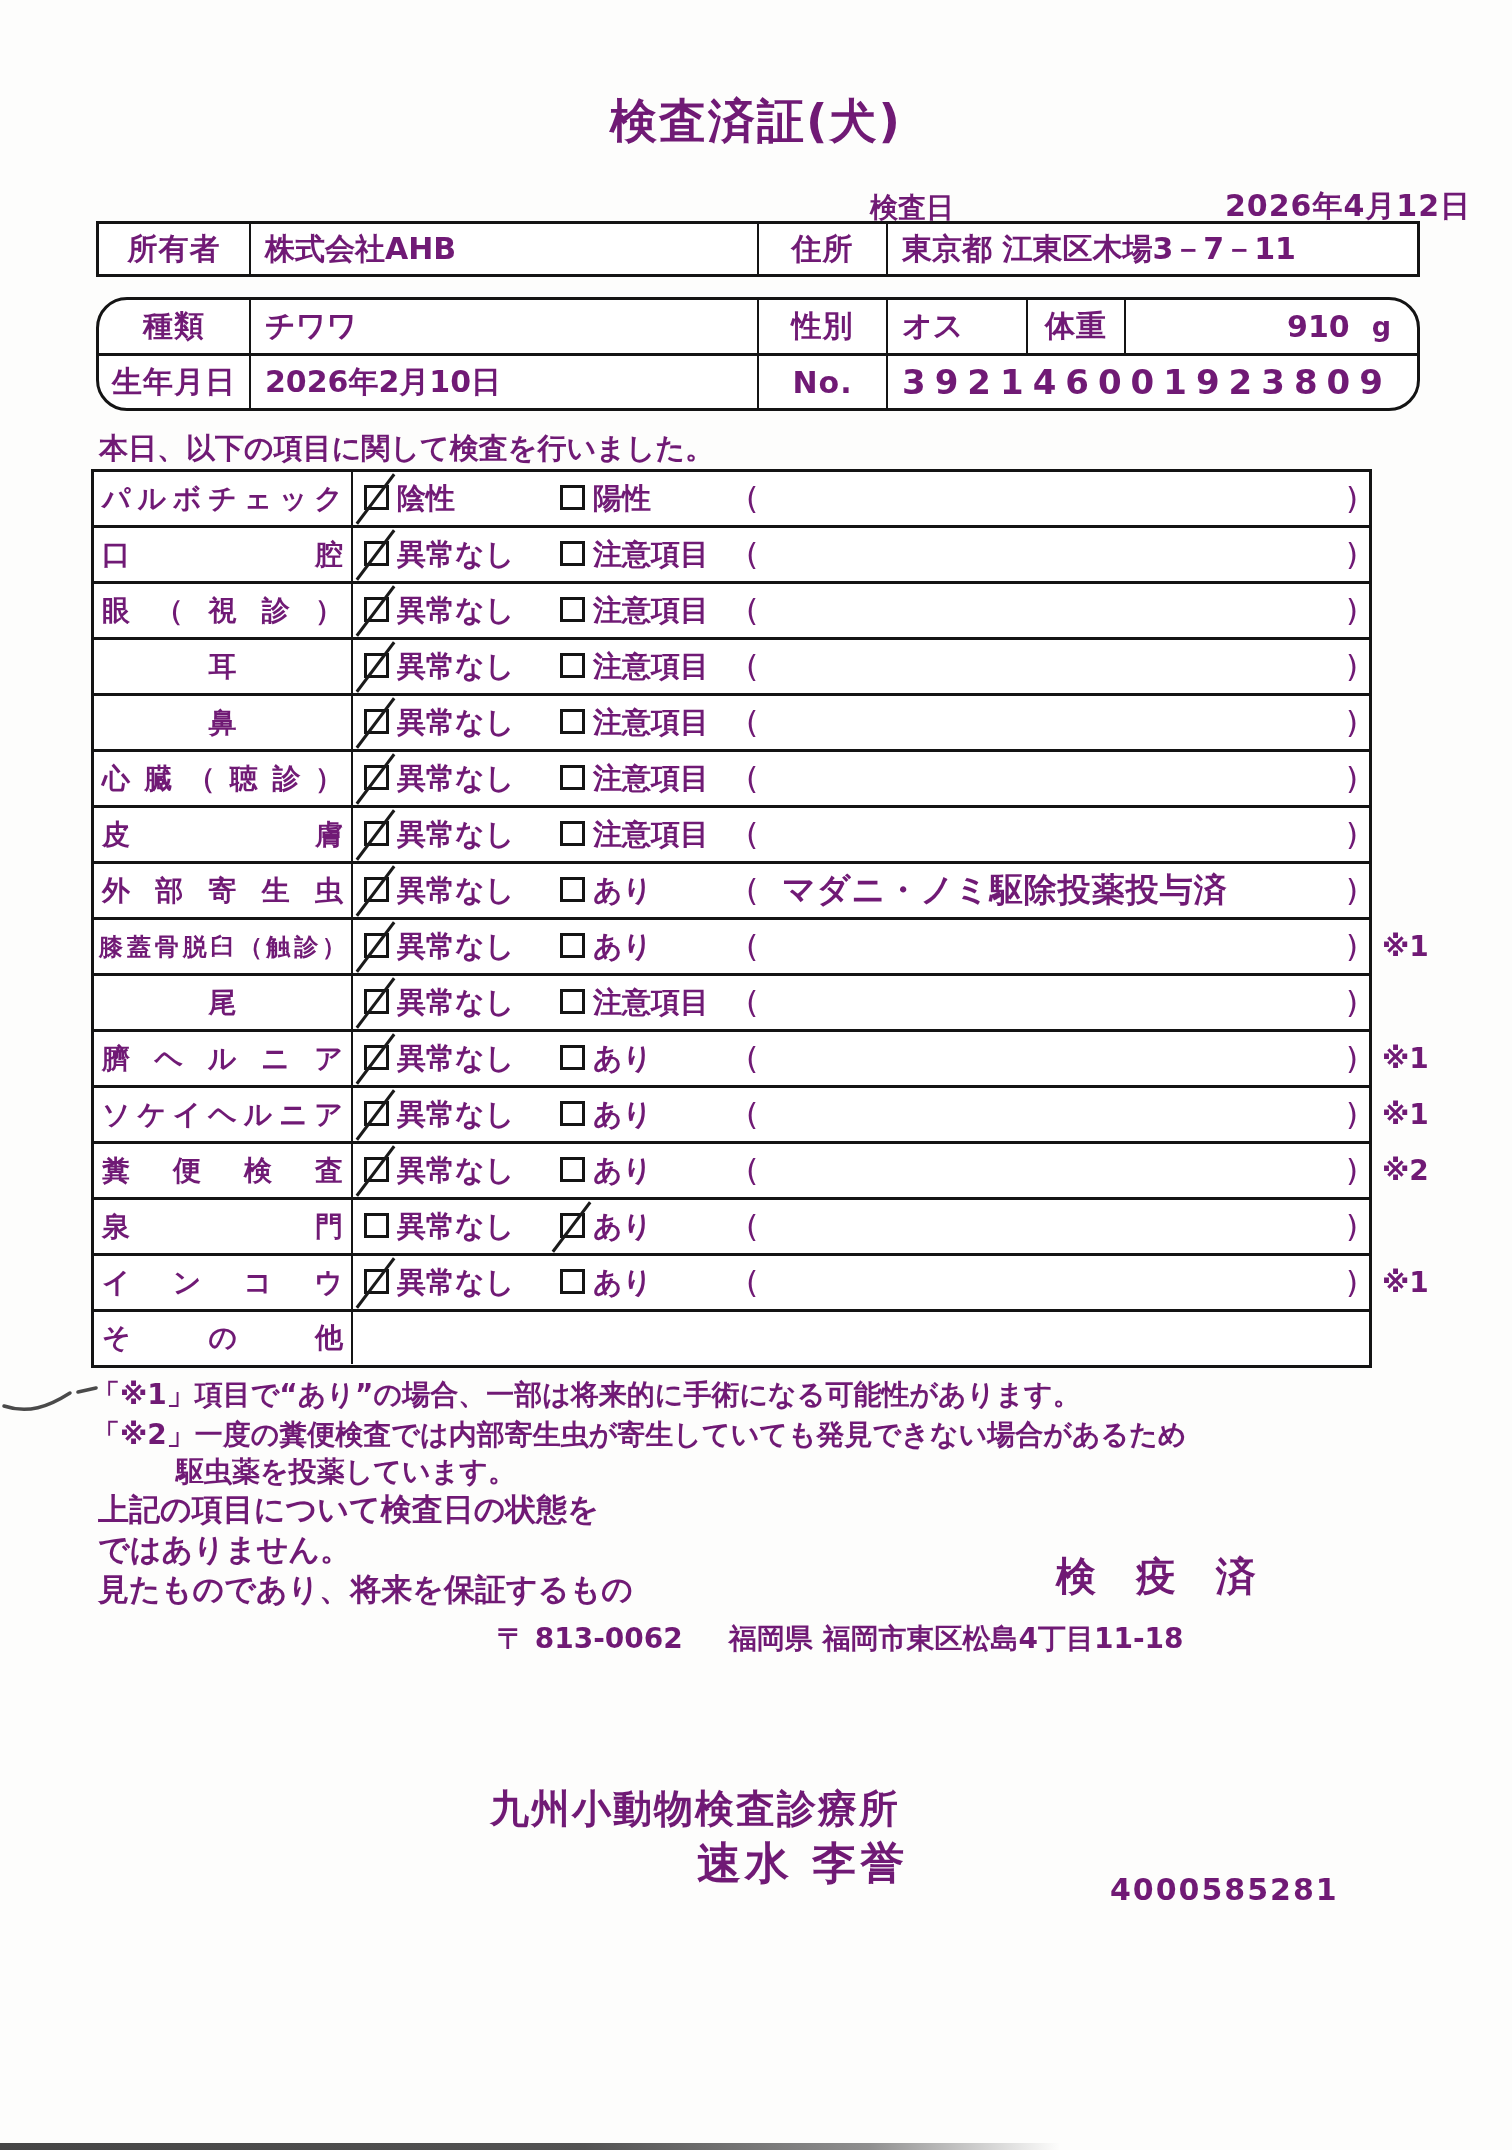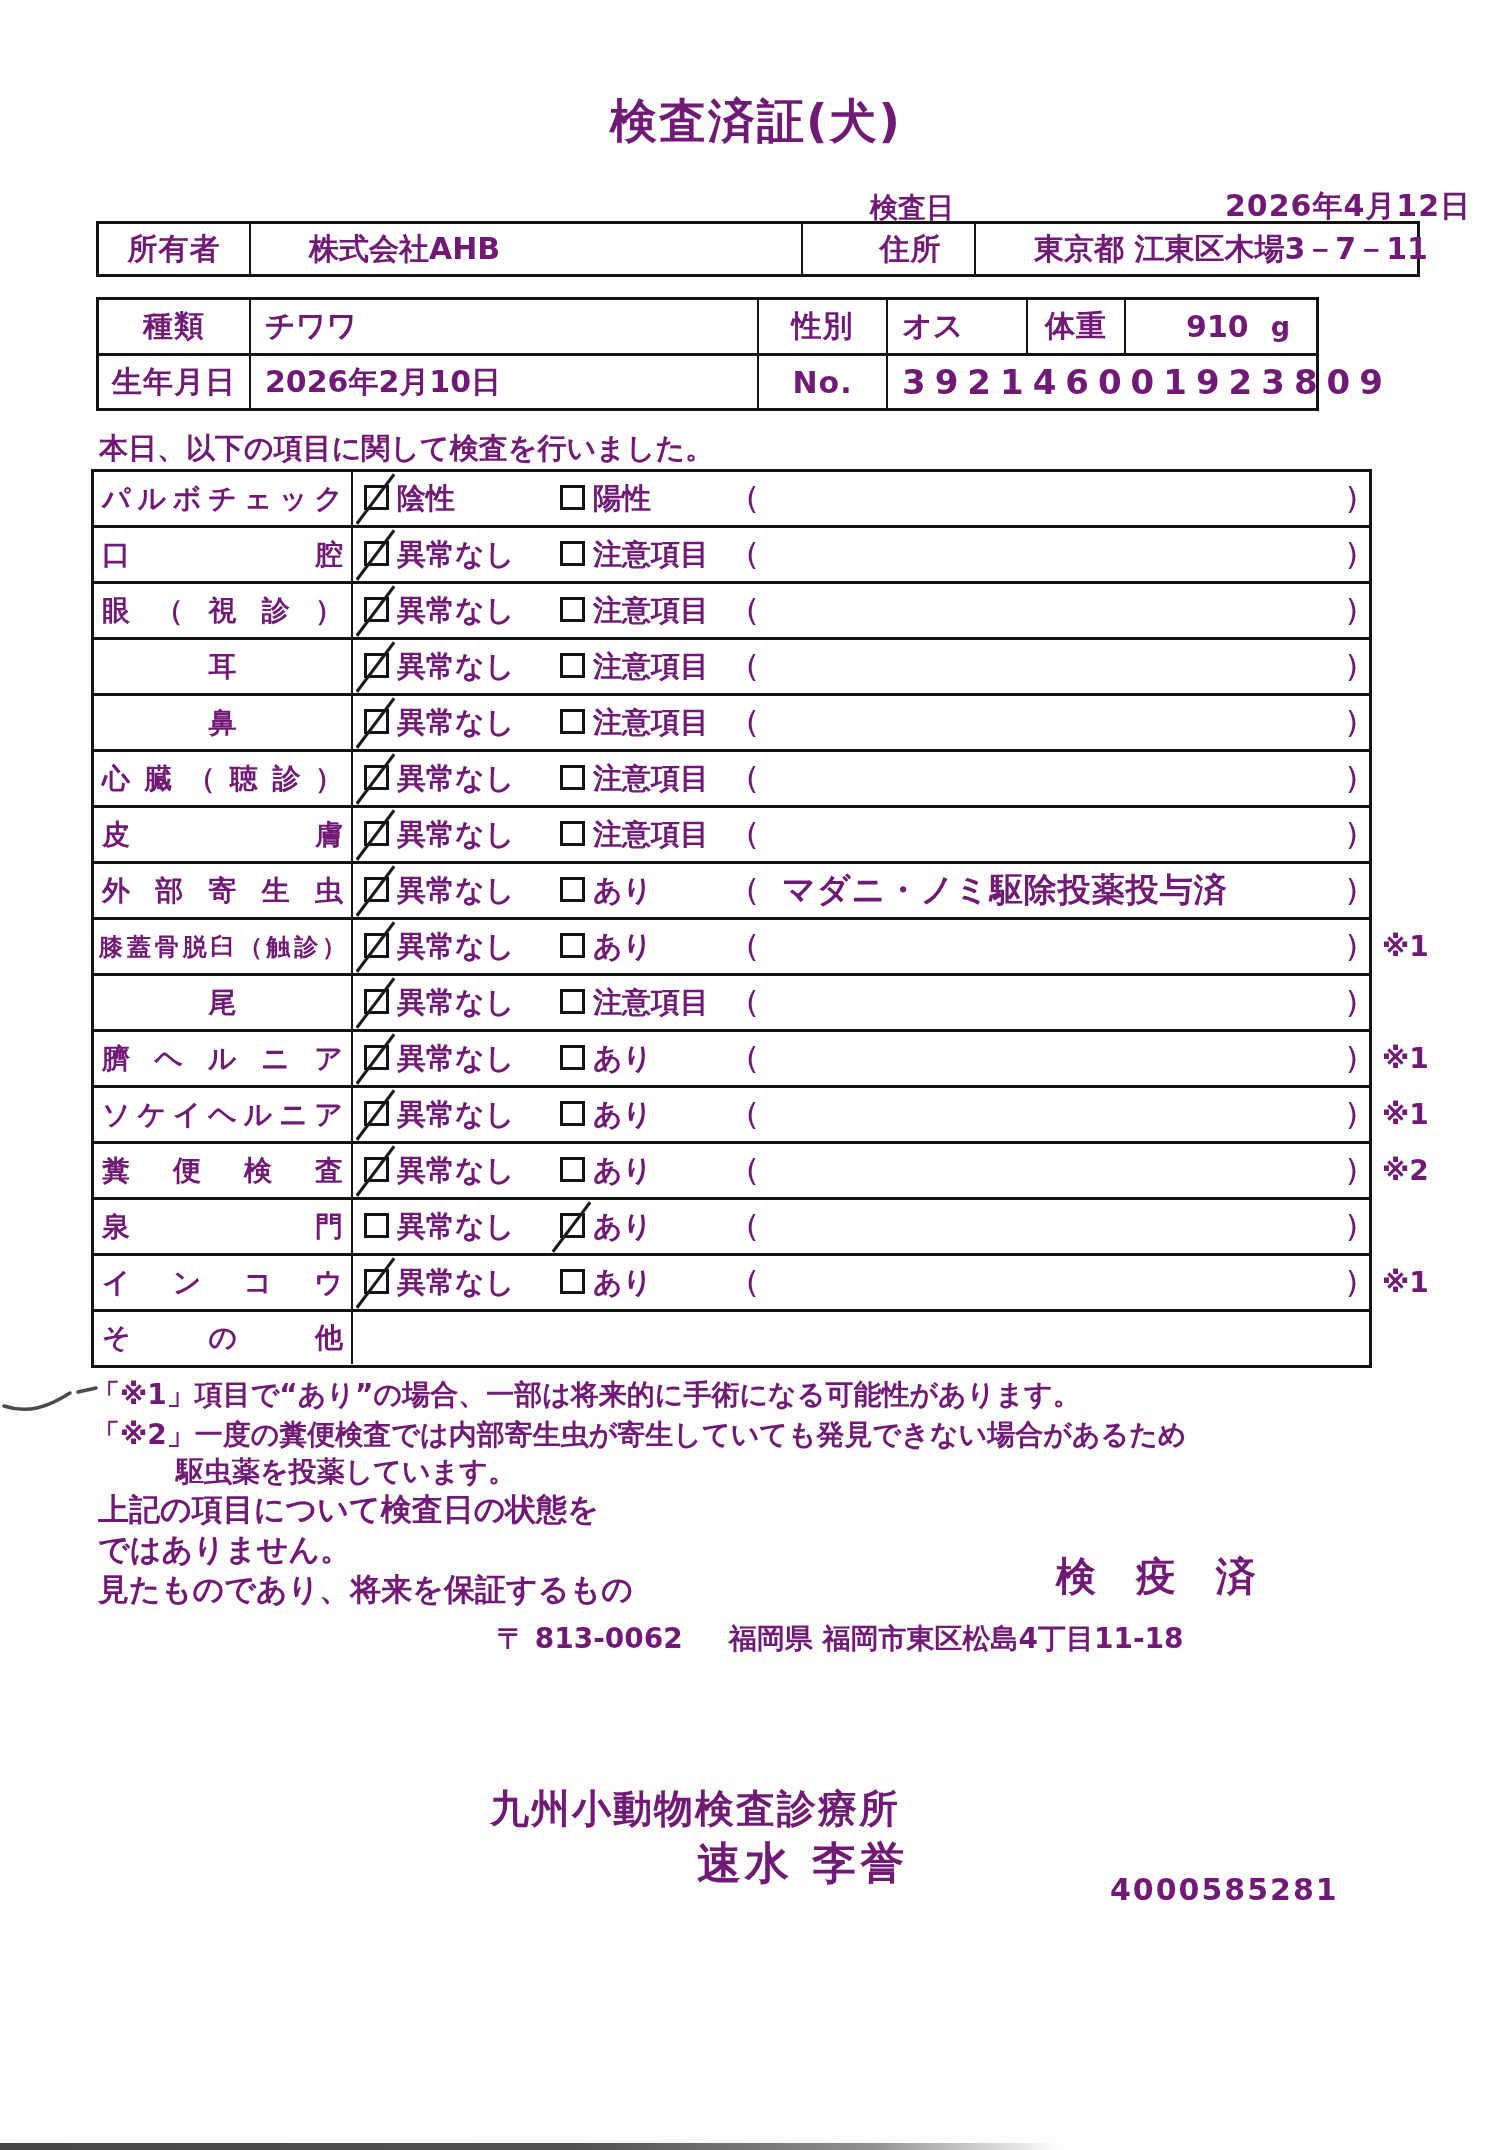--- a/index.html
+++ b/index.html
@@ -8,22 +8,22 @@
     font-family:"DejaVu Sans","Liberation Sans",sans-serif;color:#701a75;
     overflow:hidden;font-weight:600;
   }
   .abs{position:absolute;}
   .page-title{width:100%;text-align:center;top:90px;left:0;font-size:47px;font-weight:700;letter-spacing:2px;margin:0;}
   .insp-label{left:870px;top:189px;font-size:28px;}
   .insp-date{left:1193px;top:186px;font-size:30px;letter-spacing:1px;margin-left:32px;}
 
   
   .tbl{border:3px solid #141414;box-sizing:border-box;background:#fff;}
-  .tblA{left:96px;top:221px;width:1324px;height:56px;display:grid;grid-template-columns:152px 508px 129px 1fr;gap:44px;}
-  .tblB{left:96px;top:297px;width:1223px;height:114px;}
+  .tblA{left:96px;top:221px;width:1324px;height:56px;display:grid;grid-template-columns:152px 508px 129px 1fr;}
+  .tblB{left:96px;top:297px;width:1324px;height:114px;border-radius:31px;}
   .tblB .row1{display:grid;grid-template-columns:152px 508px 129px 140px 98px 1fr;height:53px;border-bottom:3px solid #141414;}
   .tblB .row2{display:grid;grid-template-columns:152px 508px 129px 1fr;height:52px;}
   .cell{display:flex;align-items:center;font-size:30px;box-sizing:border-box;border-right:2px solid #141414;overflow:visible;white-space:nowrap;}
   .cell.last{border-right:none;}
   .cell.lab{justify-content:center;letter-spacing:1px;}
   .cell.val{padding-left:14px;}
   .cell.wval{justify-content:flex-end;padding-right:26px;}
   .cell.wval .unit{margin-left:22px;font-size:27px;}
   .cell.numval{font-size:34px;letter-spacing:9px;}
 

